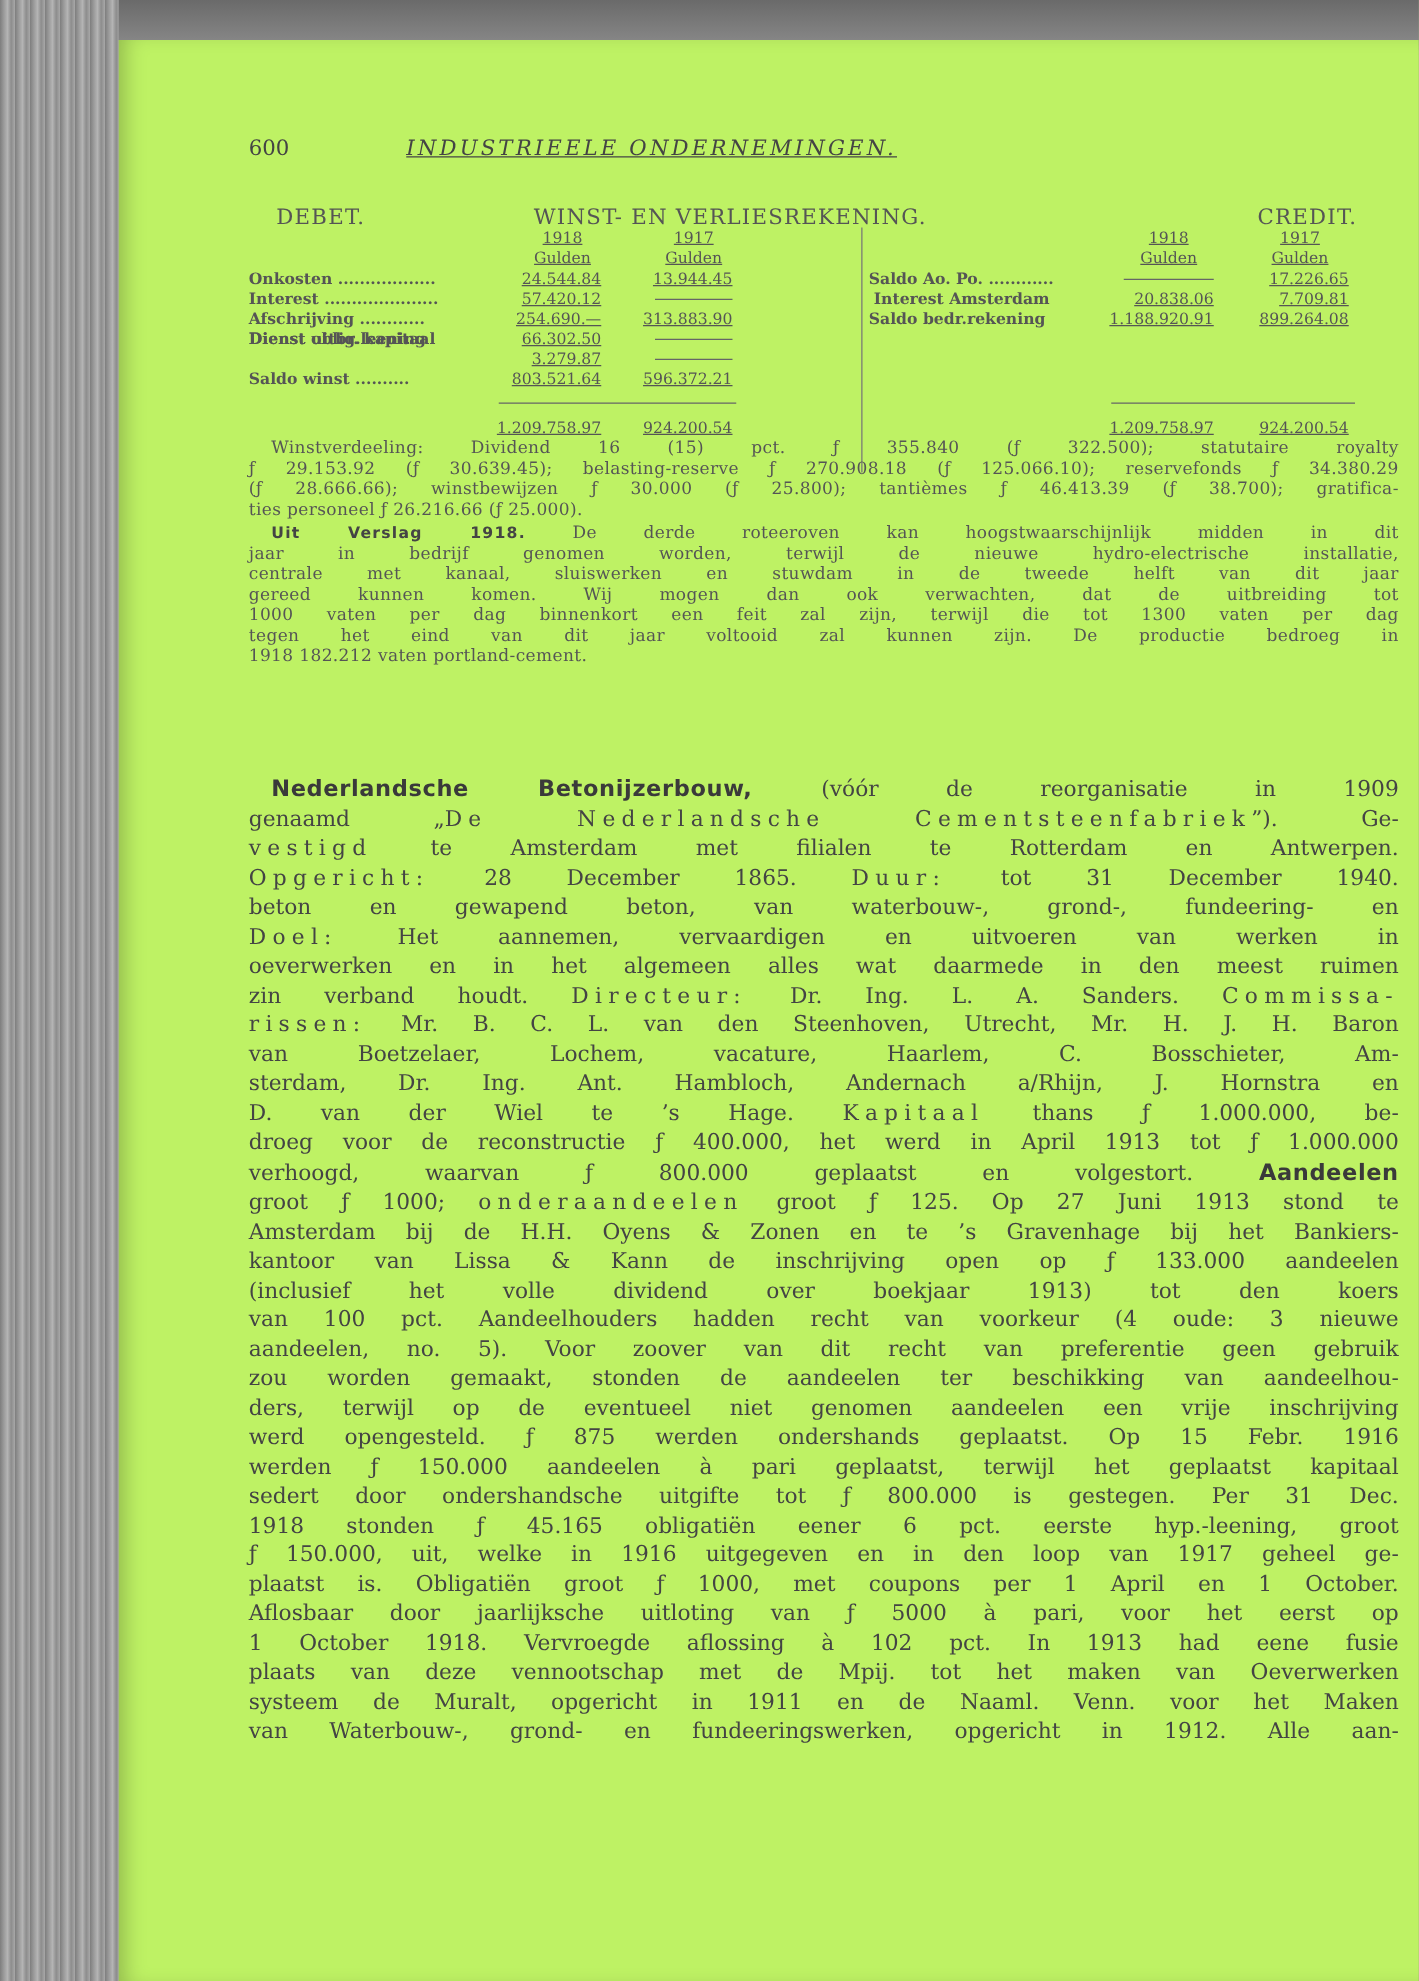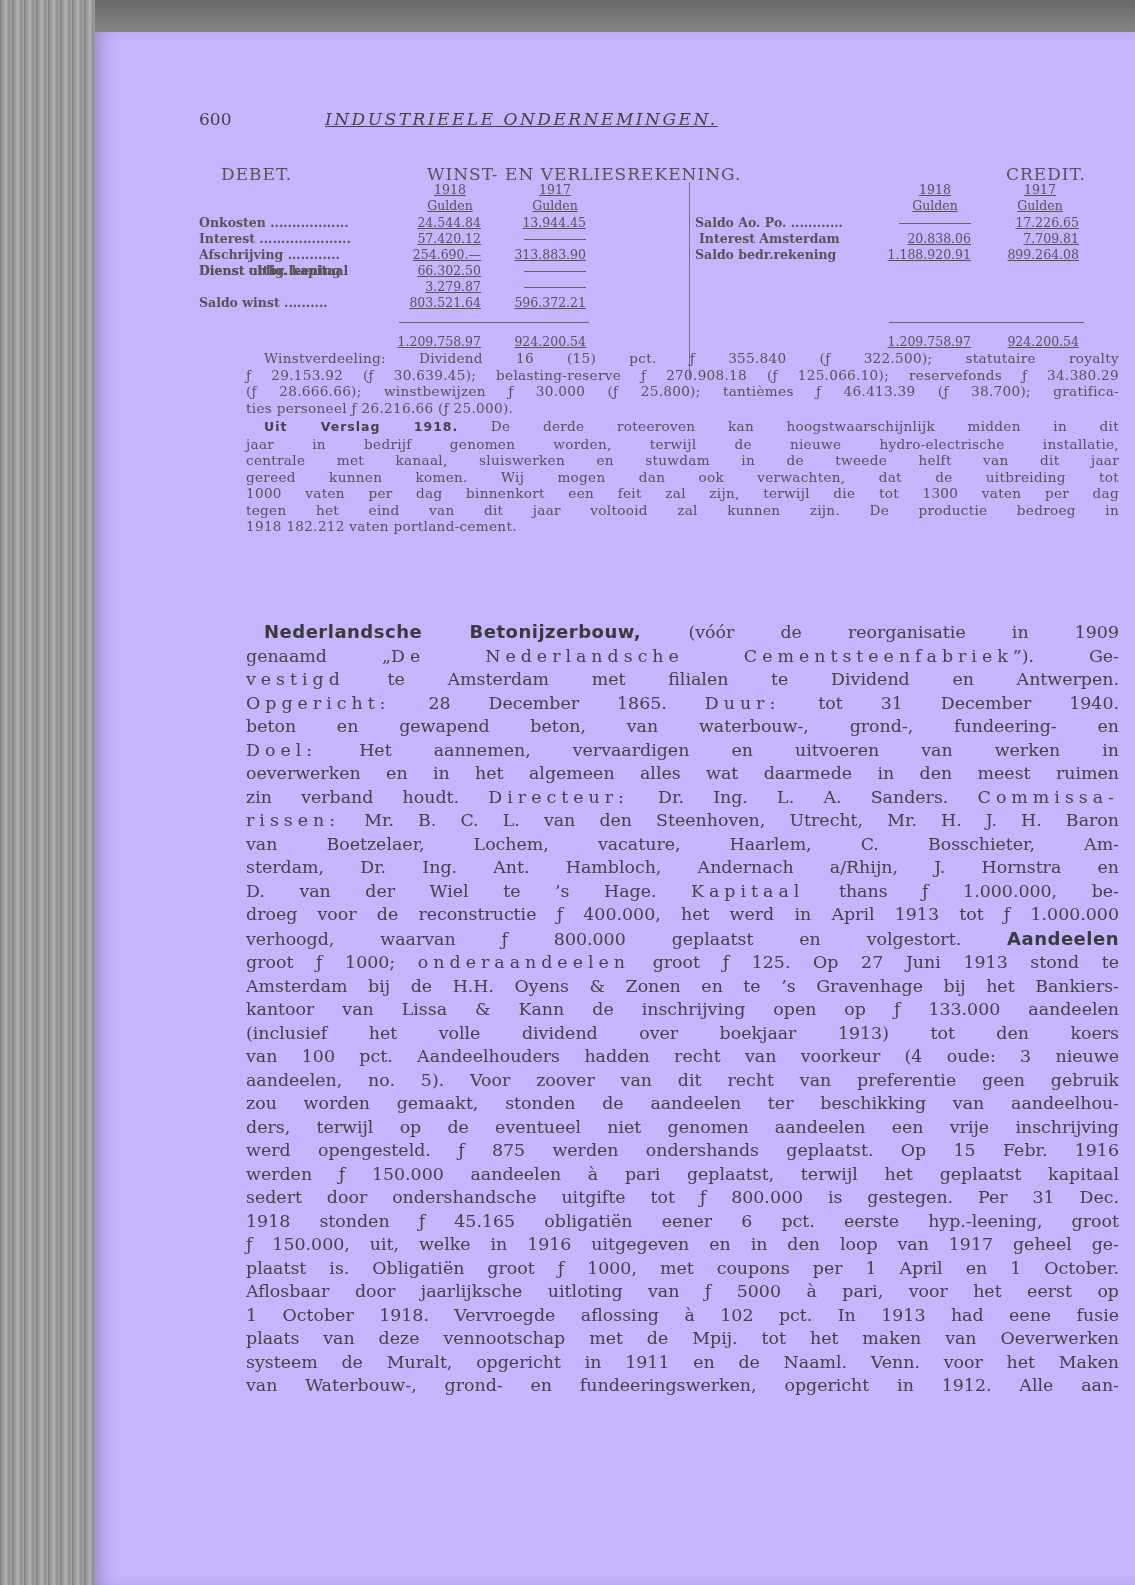--- a/index.html
+++ b/index.html
@@ -12,21 +12,21 @@
   .top-shadow {
     position: absolute; left: 0; top: 0; width: 1135px; height: 40px;
     background: linear-gradient(#6a6a6a, #8c8c8c);
   }
   .binding {
     position: absolute; left: 0; top: 0; width: 95px; height: 1585px;
     background: repeating-linear-gradient(90deg, #7e7e7e 0px, #9a9a9a 3px, #b4b4b4 6px, #8d8d8d 9px, #a8a8a8 12px);
   }
   .page {
     position: absolute; left: 95px; top: 32px; width: 1040px; height: 1553px;
-    background: #c4b5fd;
+    background: #bef264;
     box-shadow: inset 12px 0 18px -8px rgba(0,0,0,.25);
   }
   .content { position: absolute; left: 104px; top: 0; width: 920px; }
 
   .running-head { position: absolute; top: 77px; left: 0; width: 920px; height: 30px; }
   .page-number { position: absolute; left: 0; top: 0; font-size: 17px; color: #444; }
   .running-title {
     position: absolute; left: 126px; top: 0; font-size: 17px; font-style: italic;
     letter-spacing: 2.5px; color: #444; text-decoration: underline;
   }
@@ -38,21 +38,21 @@
   .ledger .dash { display: inline-block; width: 62px; border-top: 1px solid #666; vertical-align: middle; }
   .vrule { position: absolute; left: 490px; top: 18px; width: 1px; height: 196px; background: #777; }
   .sumline { position: absolute; height: 1px; background: #666; }
 
   .para { position: absolute; left: 0; width: 920px; text-align: justify; }
   .small { font-size: 13.6px; line-height: 16.5px; color: #555; letter-spacing: 0.3px; }
   .small .sans-bold { font-family: "DejaVu Sans", sans-serif; font-weight: bold; letter-spacing: 1px; font-size: 12.5px; color: #444; }
   .large { font-size: 17.4px; line-height: 23.5px; color: #444; }
   .large .co-name { font-family: "DejaVu Sans", sans-serif; font-weight: bold; font-size: 18px; color: #3a3a3a; letter-spacing: 0.5px; }
   .sp { letter-spacing: 5px; }
-  .line { display: block; text-align: justify; text-align-last: justify; white-space: nowrap; margin-left: 47px; }
+  .line { display: block; text-align: justify; text-align-last: justify; white-space: nowrap; }
   .line.last { text-align-last: left; }
   .indent { padding-left: 18px; }
 </style>
 </head>
 <body>
 
 <div class="top-shadow"></div>
 <div class="binding"></div>
 
 <div class="page">
@@ -149,21 +149,21 @@
       <span class="line">centrale met kanaal, sluiswerken en stuwdam in de tweede helft van dit jaar</span>
       <span class="line">gereed kunnen komen. Wij mogen dan ook verwachten, dat de uitbreiding tot</span>
       <span class="line">1000 vaten per dag binnenkort een feit zal zijn, terwijl die tot 1300 vaten per dag</span>
       <span class="line">tegen het eind van dit jaar voltooid zal kunnen zijn. De productie bedroeg in</span>
       <span class="line last">1918 182.212 vaten portland-cement.</span>
     </div>
 
     <div class="para large" id="company-entry" style="top:588px">
         <span class="line indent"><span class="co-name">Nederlandsche Betonijzerbouw, </span><span>(vóór de reorganisatie in 1909</span></span>
         <span class="line"><span>genaamd „</span><span class="sp">De Nederlandsche Cementsteenfabriek</span><span>”). Ge-</span></span>
-        <span class="line"><span class="sp">vestigd</span><span> te Amsterdam met filialen te Dividend en Antwerpen.</span></span>
+        <span class="line"><span class="sp">vestigd</span><span> te Amsterdam met filialen te Rotterdam en Antwerpen.</span></span>
         <span class="line"><span class="sp">Opgericht:</span><span> 28 December 1865. </span><span class="sp">Duur:</span><span> tot 31 December 1940.</span></span>
         <span class="line"><span>beton en gewapend beton, van waterbouw-, grond-, fundeering- en</span></span>
         <span class="line"><span class="sp">Doel:</span><span> Het aannemen, vervaardigen en uitvoeren van werken in</span></span>
         <span class="line"><span>oeverwerken en in het algemeen alles wat daarmede in den meest ruimen</span></span>
         <span class="line"><span>zin verband houdt. </span><span class="sp">Directeur:</span><span> Dr. Ing. L. A. Sanders. </span><span class="sp">Commissa-</span></span>
         <span class="line"><span class="sp">rissen:</span><span> Mr. B. C. L. van den Steenhoven, Utrecht, Mr. H. J. H. Baron</span></span>
         <span class="line"><span>van Boetzelaer, Lochem, vacature, Haarlem, C. Bosschieter, Am-</span></span>
         <span class="line"><span>sterdam, Dr. Ing. Ant. Hambloch, Andernach a/Rhijn, J. Hornstra en</span></span>
         <span class="line"><span>D. van der Wiel te ’s Hage. </span><span class="sp">Kapitaal</span><span> thans ƒ 1.000.000, be-</span></span>
         <span class="line"><span>droeg voor de reconstructie ƒ 400.000, het werd in April 1913 tot ƒ 1.000.000</span></span>

